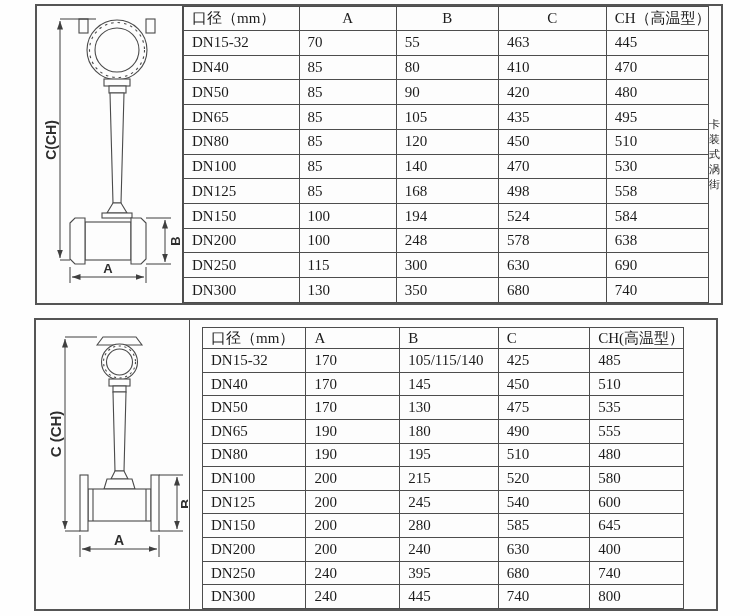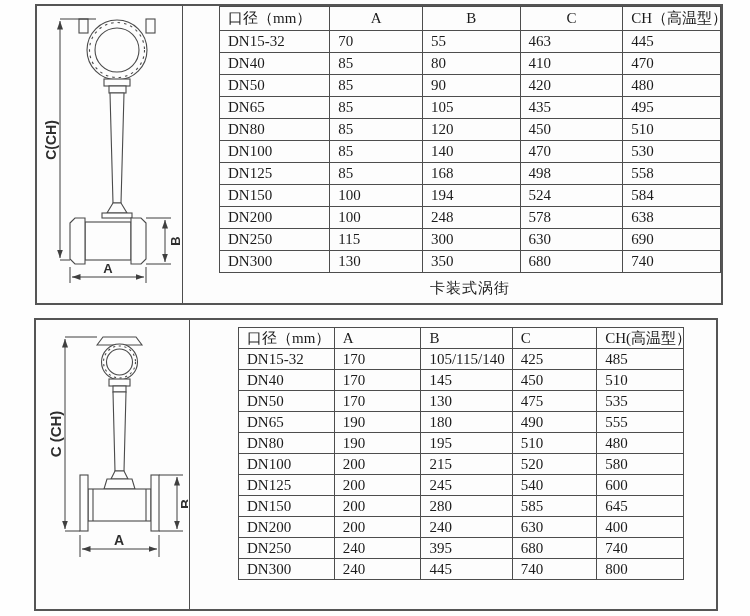--- a/index.html
+++ b/index.html
@@ -4,28 +4,28 @@
 <style>
   html,body{margin:0;padding:0;background:#ffffff;}
   body{width:750px;height:616px;position:relative;font-family:"Liberation Serif","DejaVu Serif",serif;color:#1b1b1b;}
   .page{position:absolute;inset:0;background:#fefefe;}
   .panel{position:absolute;border:2px solid #555;display:flex;background:#fdfdfd;box-sizing:border-box;}
   .panel-top{left:35px;top:4px;width:688px;height:301px;}
   .panel-bottom{left:34px;top:318px;width:684px;height:293px;}
   .diagram-cell{border-right:1px solid #4d4d4d;box-sizing:border-box;flex:0 0 auto;display:flex;align-items:center;justify-content:center;}
   .panel-top .diagram-cell{width:146px;}
   .panel-bottom .diagram-cell{width:154px;}
-  .table-area{flex:1;display:flex;flex-direction:column;min-width:0;margin-left:36px;}
+  .table-area{flex:1;display:flex;flex-direction:row;min-width:0;}
   table{border-collapse:collapse;table-layout:fixed;width:100%;}
   th,td{border:1px solid #4d4d4d;font-size:15px;font-weight:normal;padding:0 8px;line-height:1.25;height:21px;text-align:left;white-space:nowrap;overflow:hidden;}
   .panel-top th{height:23px;}
   .panel-top th.c-a,.panel-top th.c-b,.panel-top th.c-c{text-align:center;}
   .panel-bottom table{margin:7px 32px 0 12px;width:calc(100% - 44px);}
   .panel-bottom th,.panel-bottom td{height:20px;}
-  .caption{flex:1;display:flex;align-items:center;justify-content:center;font-size:15px;letter-spacing:1px;}
+  .caption{flex:1;display:flex;align-items:center;justify-content:center;font-size:11px;letter-spacing:1px;}
   svg .ln{stroke:#4a4a4a;fill:none;stroke-width:1.1;}
   svg .shape{stroke:#4a4a4a;fill:#fdfdfd;stroke-width:1.1;}
   svg .dim{stroke:#3f3f3f;fill:none;stroke-width:1;}
   svg .dimlabel{font-family:"Liberation Sans","DejaVu Sans",sans-serif;font-weight:bold;fill:#2e2e2e;}
 </style>
 </head>
 <body>
 
 <div class="page">
 

